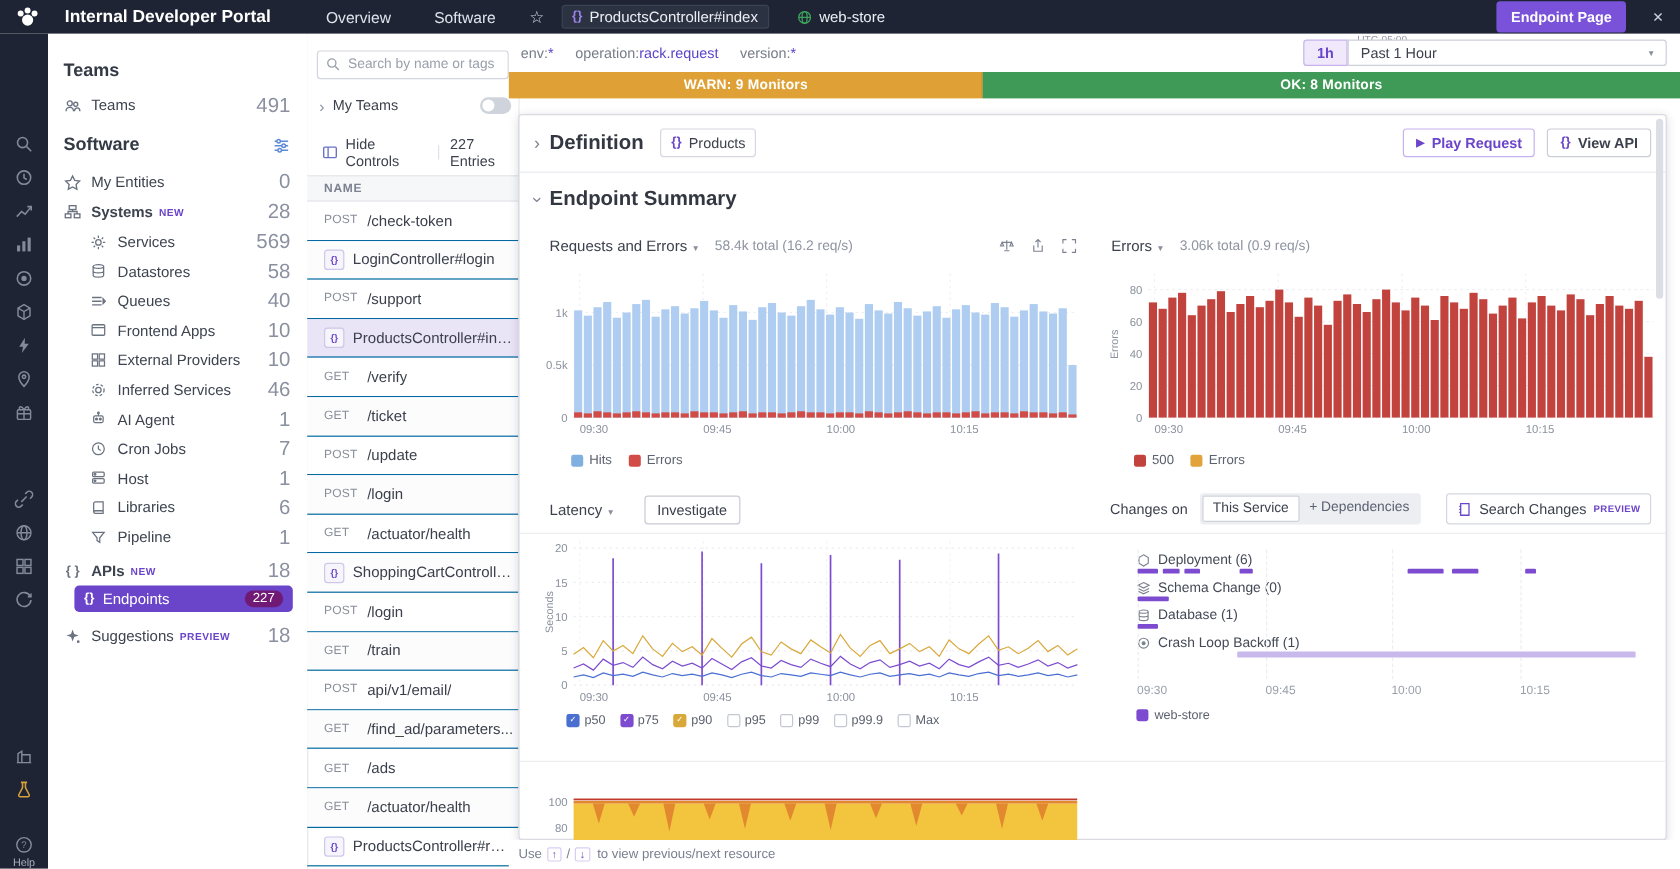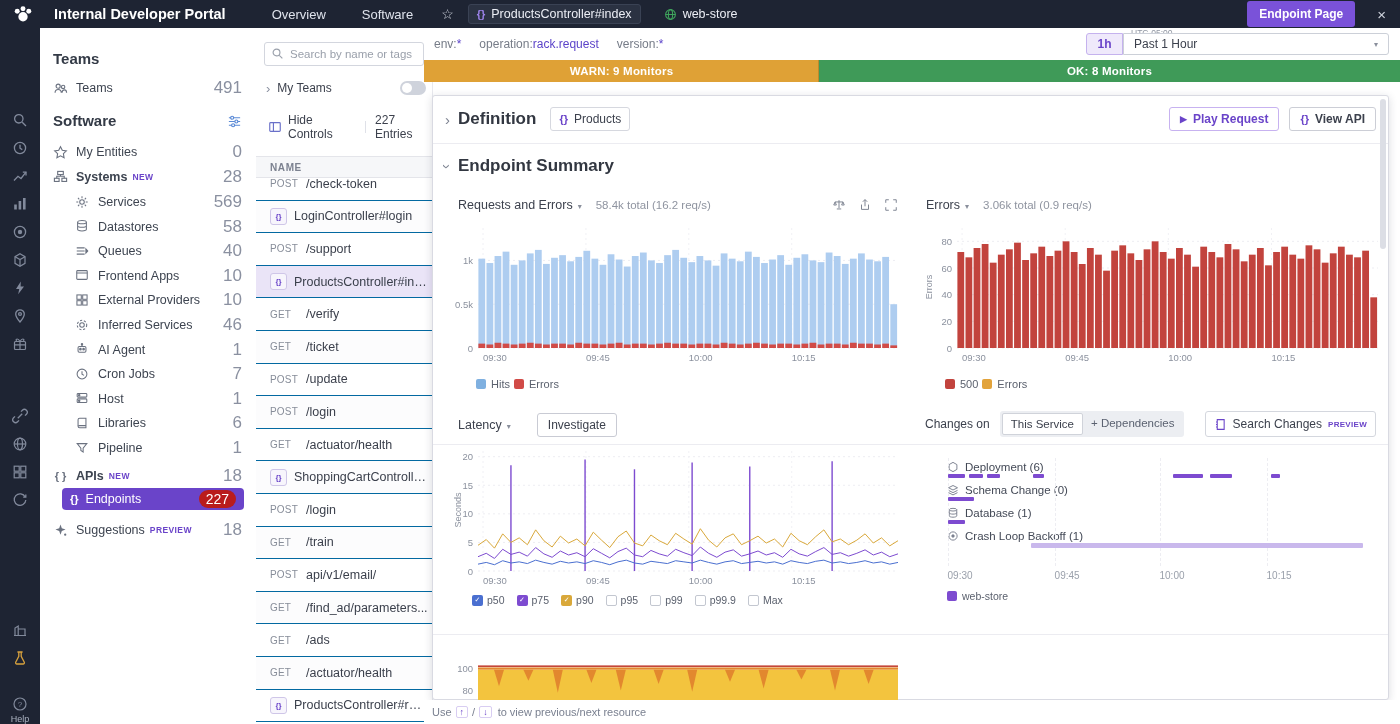--- a/index.html
+++ b/index.html
@@ -38,37 +38,37 @@
   .side-item{position:absolute;left:0;width:216px;height:24px;display:flex;align-items:center;
              padding-left:13px;box-sizing:border-box;font-size:12.5px;color:#3d4450;cursor:pointer;white-space:nowrap}
   .side-item.sub{padding-left:35px}
   .side-item .sic{width:15px;height:15px;margin-right:8px;color:#6b7280;flex:none}
   .side-item .cnt{margin-left:auto;margin-right:14px;color:#8a90a0;font-size:17px}
   .side-item .lbl-b{font-weight:700}
   .badge-new{color:#6a44c9;font-size:8.5px;font-weight:700;margin-left:5px;letter-spacing:.4px}
   .ep-pill{position:absolute;left:22px;right:12px;height:22px;background:#6a44c9;border-radius:4px;color:#fff;
            display:flex;align-items:center;padding:0 8px;font-size:12.5px;cursor:pointer}
   .ep-pill .braces{color:#fff;margin-right:7px}
-  .ep-pill .cnt2{margin-left:auto;background:#b91c1c;border-radius:9px;padding:1px 7px;font-size:14px}
+  .ep-pill .cnt2{margin-left:auto;background:#701a75;border-radius:9px;padding:1px 7px;font-size:11px}
 
   
-  .lp{position:absolute;left:256px;top:28px;width:176px;height:696px;background:#fff;border-right:1px solid #e8e9ee;z-index:6}
+  .lp{position:absolute;left:256px;top:28px;width:176px;height:564px;background:#fff;border-right:1px solid #e8e9ee;z-index:6}
   .searchwrap{position:absolute;left:8px;top:14px;width:160px;height:24px}
   .searchwrap svg{position:absolute;left:7px;top:5px;color:#9aa0ab}
   .searchwrap input{width:100%;height:24px;box-sizing:border-box;border:1px solid #d3d6de;border-radius:3px;
       padding:0 4px 0 25px;font-size:11.5px;color:#3c414d;font-family:"Liberation Sans",sans-serif;outline:none}
   .searchwrap input::placeholder{color:#9aa0ab}
   .myteams{position:absolute;left:10px;top:50px;right:6px;height:20px;display:flex;align-items:center;font-size:12px}
   .myteams .chev{color:#8a90a0;font-size:13px;margin-right:7px;cursor:pointer}
   .tgl{margin-left:auto;width:26px;height:14px;border-radius:7px;background:#cfd3dc;position:relative;cursor:pointer}
   .tgl:after{content:"";position:absolute;left:2px;top:2px;width:10px;height:10px;border-radius:50%;background:#fff}
   .lp-ctrls{position:absolute;left:12px;top:88px;right:0;height:22px;display:flex;align-items:center;font-size:12px;color:#3c414d}
   .lp-ctrls .hcic{width:14px;height:14px;color:#6a70c9;margin-right:6px;flex:none}
   .vdiv{width:1px;height:12px;background:#dfe1e8;margin:0 9px}
-  .tblhead{position:absolute;left:0;top:128px;width:176px;height:22px;background:#f6f7f9;border-top:1px solid #e4e5ea;
+  .tblhead{position:absolute;left:0;top:118px;width:176px;height:22px;background:#f6f7f9;border-top:1px solid #e4e5ea;
            border-bottom:1px solid #e4e5ea;box-sizing:border-box;display:flex;align-items:center;padding-left:14px;
            font-size:10px;font-weight:700;letter-spacing:.6px;color:#7c8290;cursor:pointer}
   .rows{position:absolute;left:0;top:140px;width:176px}
   .row{height:32.6px;display:flex;align-items:center;padding:0 4px 0 14px;border-bottom:1px solid #0369a1;
        box-sizing:border-box;font-size:12.5px;color:#3a3f4b;white-space:nowrap;overflow:hidden;cursor:pointer}
   .row:nth-child(even){background:#fcfcfd}
   .row.sel{background:#eae4f7}
   .row .method{width:36px;flex:none;font-size:10px;color:#878d99;letter-spacing:.2px}
   .row .cicon{width:15px;height:15px;flex:none;margin-right:7px;border:1px solid #cfc6e8;border-radius:3px;color:#6a44c9;
               font-size:8px;display:flex;align-items:center;justify-content:center;font-weight:700;background:#f7f5fc}
@@ -119,21 +119,21 @@
   .dd-label{font-size:12.5px;color:#3c414d;cursor:pointer;white-space:nowrap}
   .dd-label .caret{margin-left:5px}
   .total{font-size:11.5px;color:#8f94a0;margin-left:14px;white-space:nowrap}
   .gicons{margin-left:auto;display:flex;gap:12px;color:#7c8290}
   .gicons span{width:14px;height:14px;cursor:pointer}
   .chartbox{position:absolute;cursor:crosshair}
   #chart-hits{left:21px;top:130px;width:444px;height:142px}
   #chart-errors{left:492px;top:130px;width:453px;height:142px}
   #chart-latency{left:21px;top:353px;width:444px;height:142px}
   #chart-stack{left:21px;top:565px;width:444px;height:40px;overflow:hidden}
-  .legend{position:absolute;display:flex;gap:4px;align-items:center;font-size:11px;color:#5b616e}
+  .legend{position:absolute;display:flex;gap:14px;align-items:center;font-size:11px;color:#5b616e}
   .litem{display:flex;align-items:center;cursor:pointer}
   .sw{width:10px;height:10px;border-radius:2px;margin-right:5px}
   .cb{width:11px;height:11px;border:1px solid #c3c7d0;border-radius:2px;margin-right:4px;box-sizing:border-box;
       display:flex;align-items:center;justify-content:center;font-size:7px;color:#fff}
   .cb.on{border:none}
   .cb.on:after{content:"\2713"}
   .lat-row{position:absolute;left:25px;top:317px;height:24px;display:flex;align-items:center}
   .btn.inv{border:1px solid #c9cbd4;color:#3c414d;font-weight:400;margin-left:26px}
   .changes-ctl{position:absolute;left:492px;top:314px;right:12px;height:28px;display:flex;align-items:center}
   .lbl12{font-size:12px;color:#3c414d;white-space:nowrap}

